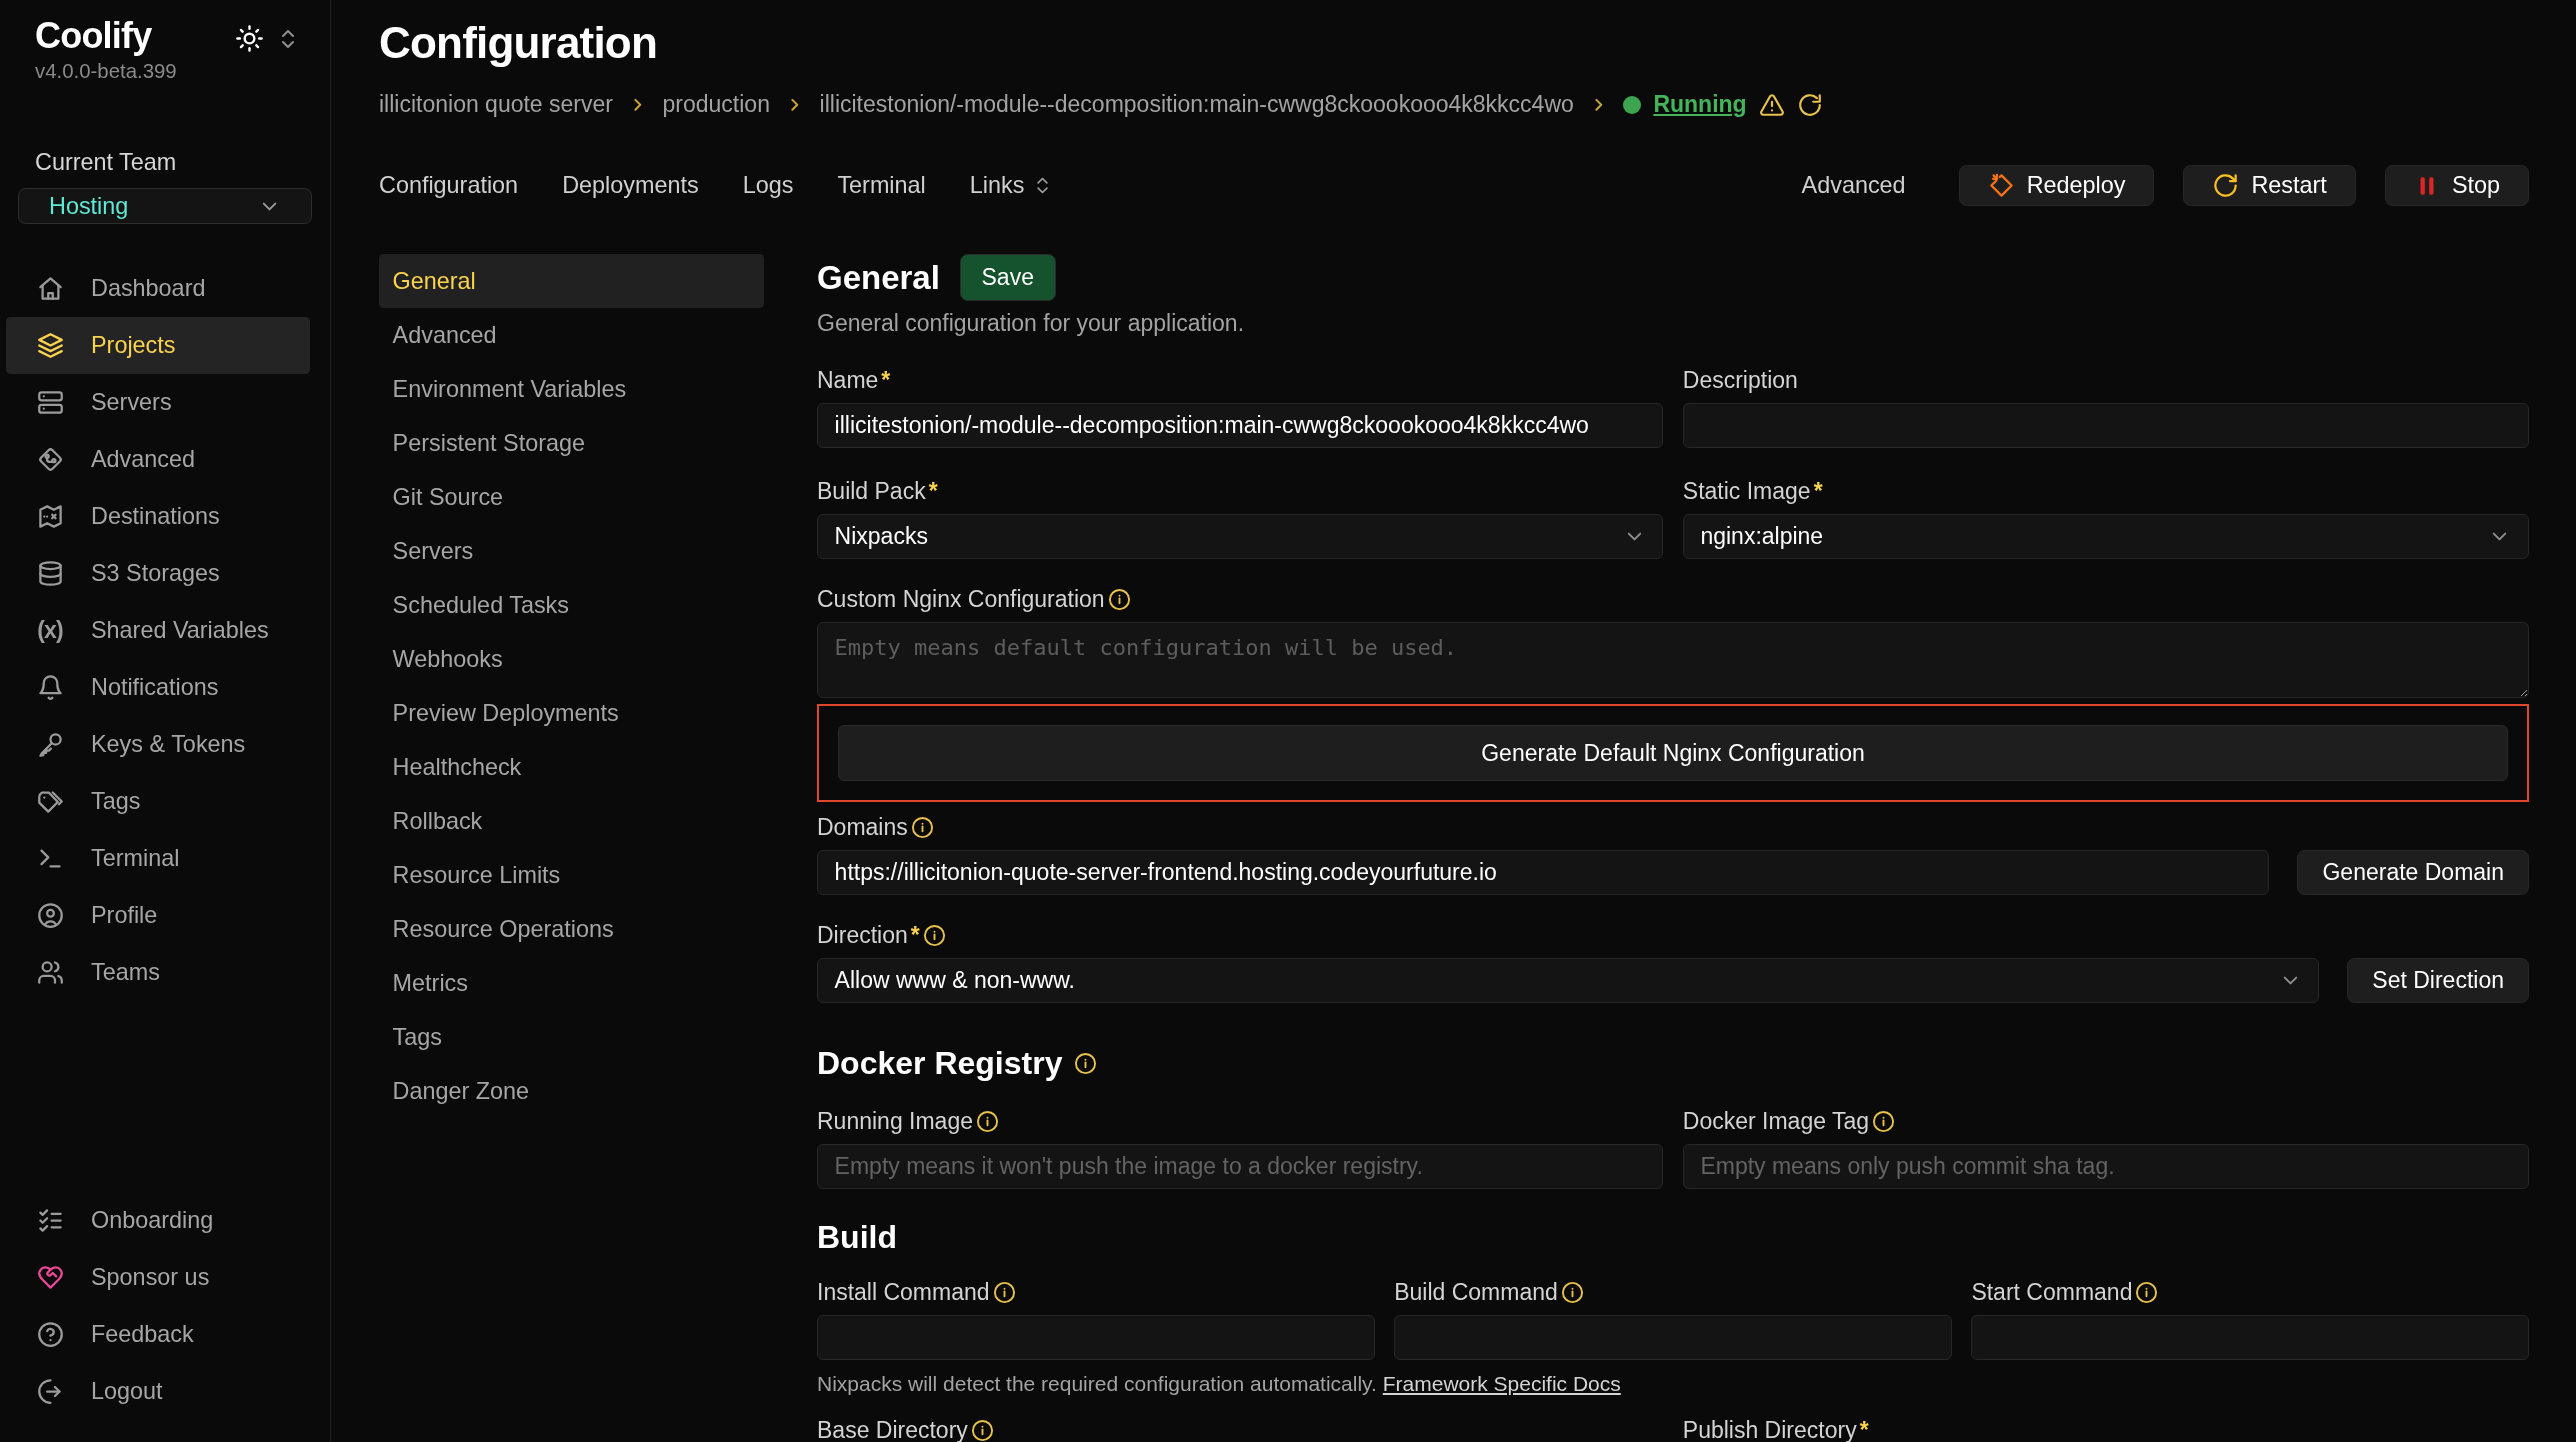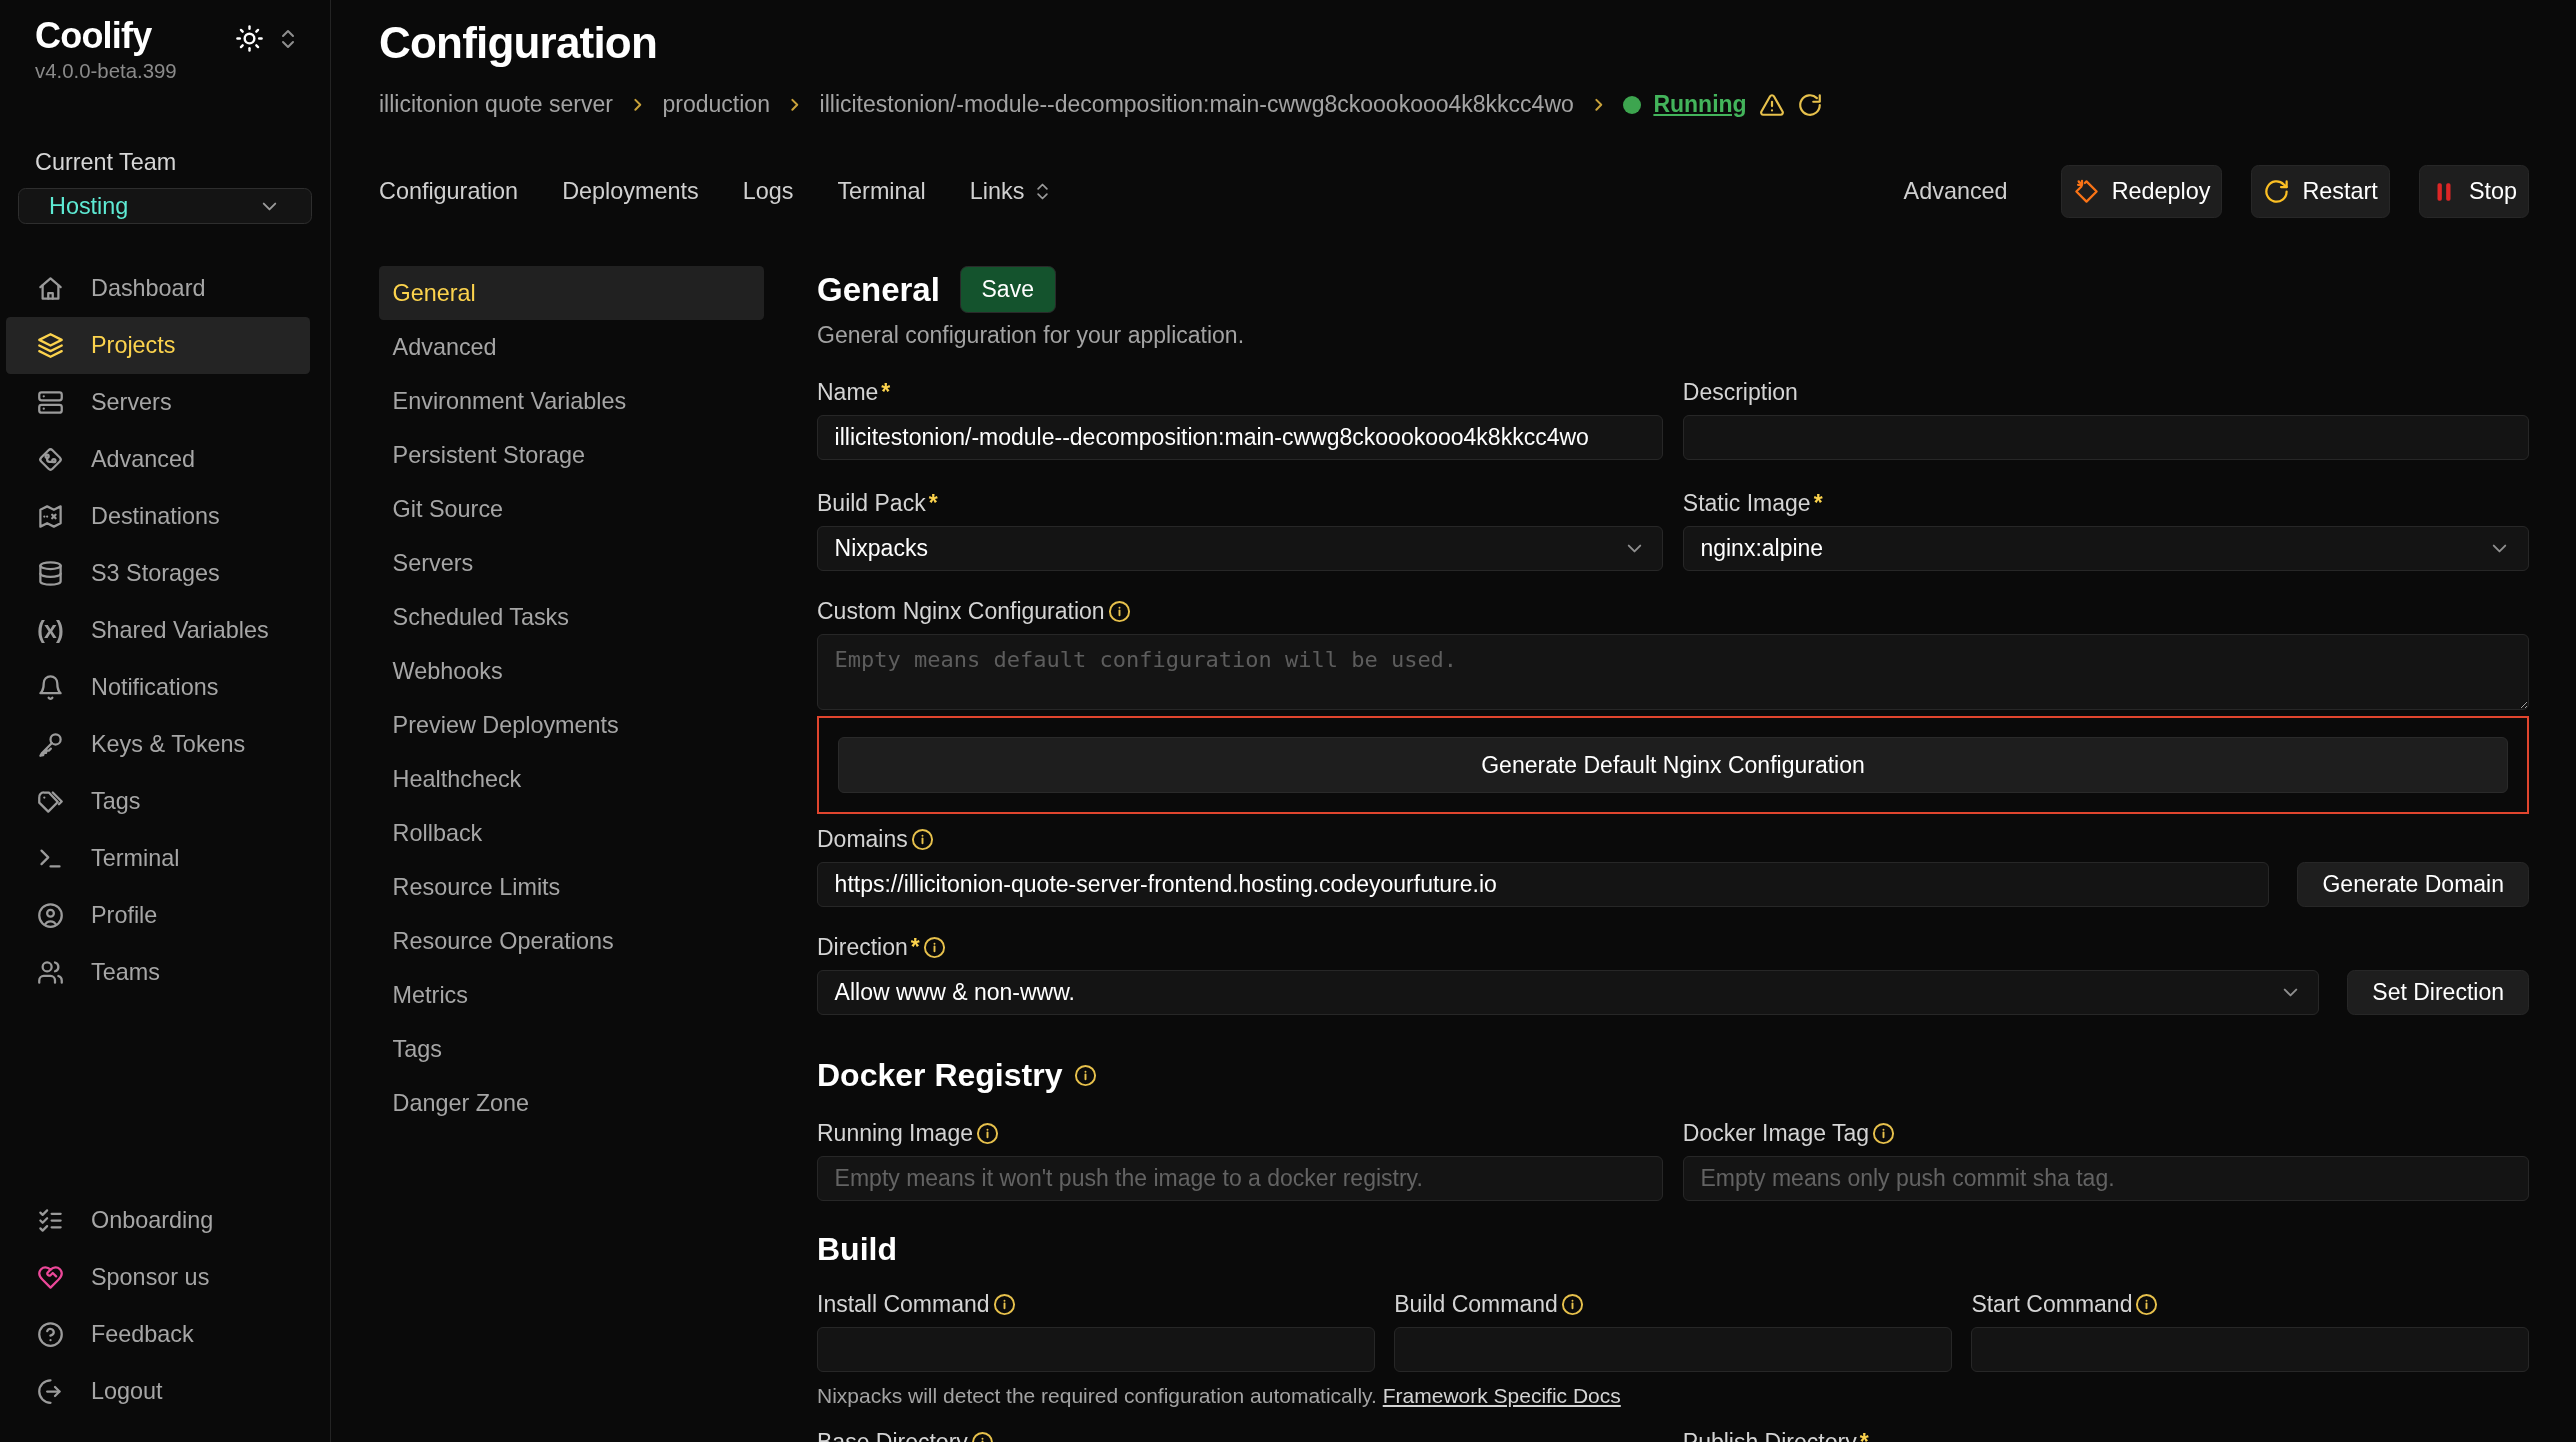--- a/index.html
+++ b/index.html
@@ -45,21 +45,21 @@
   .dot { width:18px; height:18px; border-radius:50%; background:#3da54f; }
   .running { color:#43b45b; font-weight:700; text-decoration:underline; cursor:pointer; }
   .warn-ic, .refresh-ic { color:#e7c14c; width:26px; height:26px; cursor:pointer; }
 
   .tabbar { margin-top:47px; display:flex; align-items:center; font-size:23.4px; color:#d0d0d0; }
   .tab { margin-right:44px; cursor:pointer; display:flex; align-items:center; gap:7.6px; }
   .tab .chev { color:#9a9a9a; width:21px; height:21px; }
   .tab-spacer { flex:1; }
   .advanced { display:flex; align-items:center; gap:9px; color:#cfcfcf; margin-right:15px; cursor:pointer; }
   .action-btn { display:flex; align-items:center; gap:12px; background:#1e1e1e; border:0.8px solid #272727;
-                border-radius:7.6px; height:53px; padding:0 11px; font-size:23.4px; color:#fff; margin-left:29px; cursor:pointer; }
+                border-radius:7.6px; height:41px; padding:0 28px; font-size:23.4px; color:#fff; margin-left:29px; cursor:pointer; }
   .ic-redeploy { color:#f97316; width:27px; height:27px; }
   .ic-restart { color:#fbbf24; width:27px; height:27px; }
   .ic-stop { color:#dc2626; width:26px; height:26px; }
 
   .content { display:flex; margin-top:48px; flex:1; min-height:0; }
   .subnav { width:385px; min-width:385px; display:flex; flex-direction:column; font-size:23.4px; color:#a6a6a6; }
   .subnav-item { height:54px; display:flex; align-items:center; padding-left:13.6px; border-radius:4.5px; cursor:pointer; }
   .subnav-item.active { background:#212121; color:#fcd34d; }
 
   .form { flex:1; margin-left:53px; }

